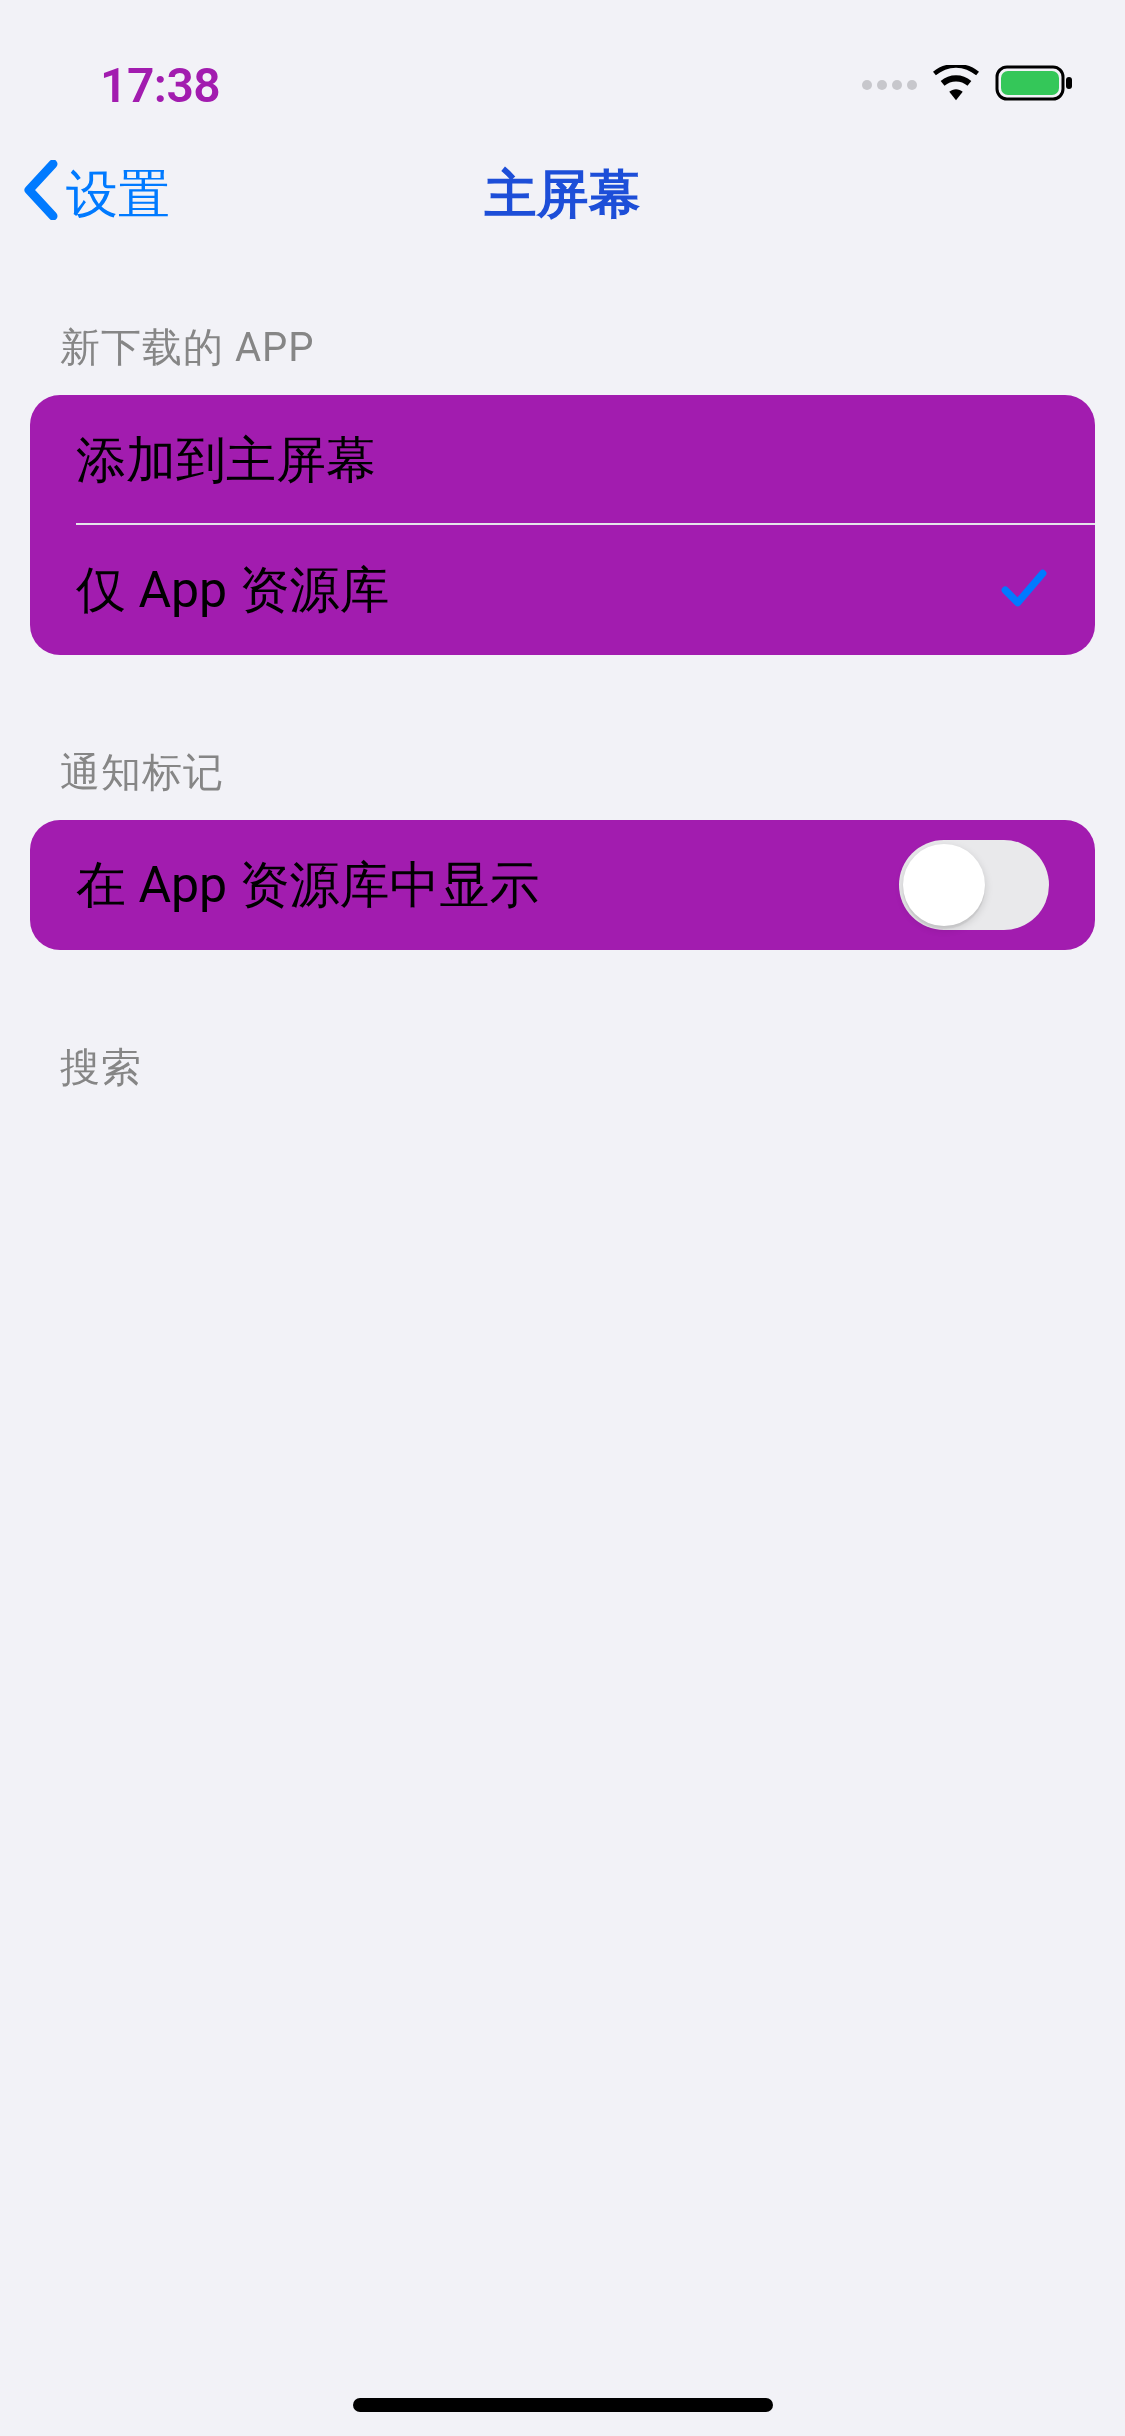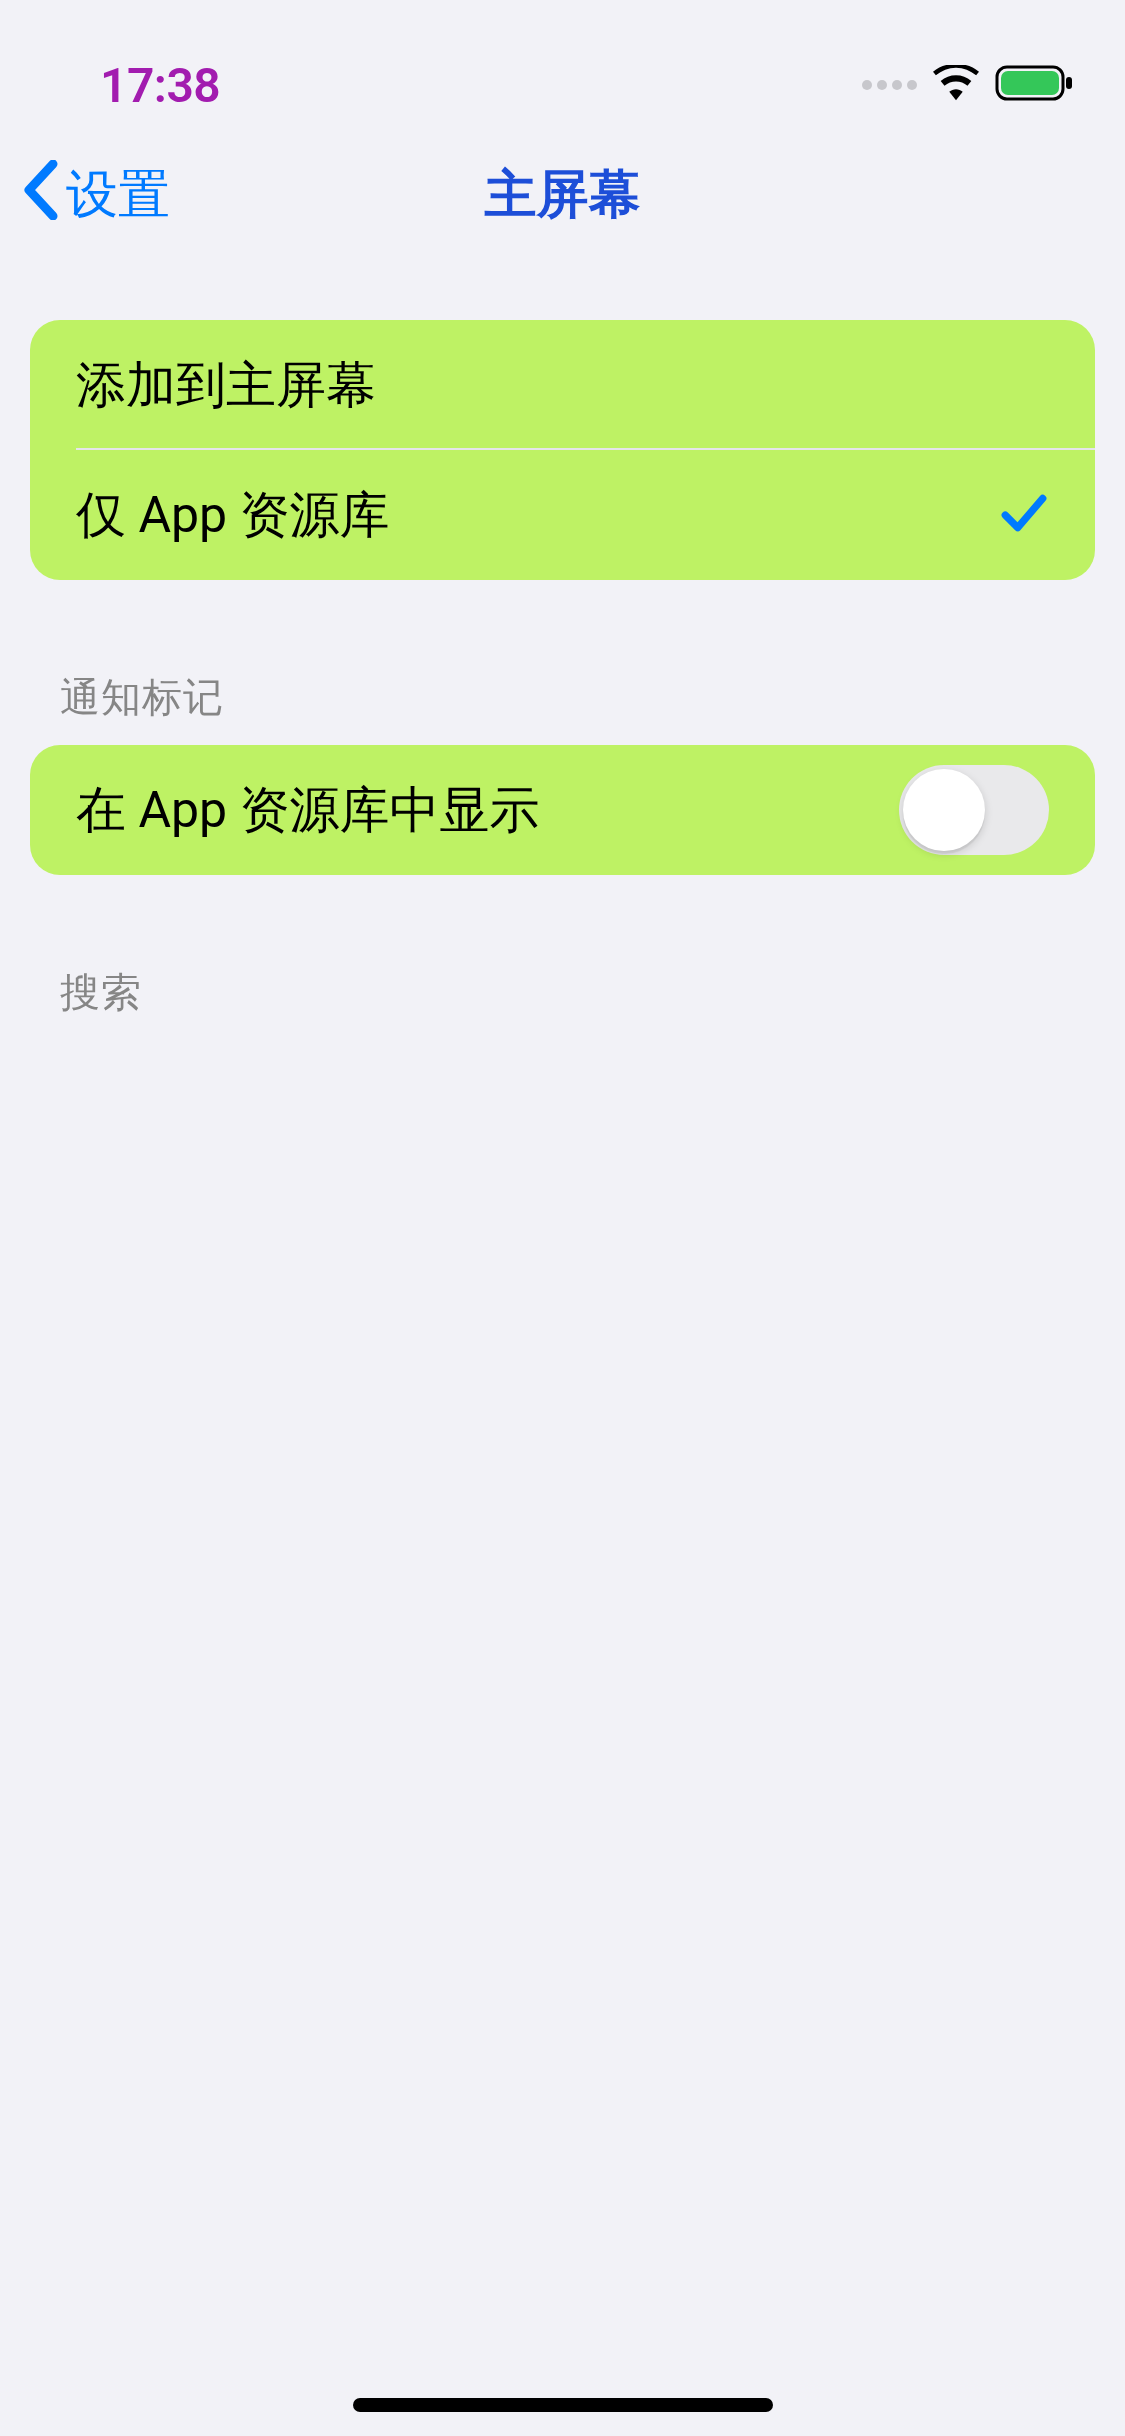--- a/index.html
+++ b/index.html
@@ -82,21 +82,21 @@
     .content {
       padding-top: 60px;
     }
     .section-header {
       font-size: 40px;
       color: #868686;
       padding: 0 60px 20px 60px;
       letter-spacing: 1px;
     }
     .list-group {
-      background: #bef264;
+      background: #a21caf;
       margin: 0 30px;
       border-radius: 30px;
       overflow: hidden;
     }
     .list-row {
       display: flex;
       align-items: center;
       justify-content: space-between;
       padding: 0 46px;
       height: 130px;
@@ -197,20 +197,21 @@
         <path d="M15 2L3 15L15 28" stroke="#007aff" stroke-width="4.5" stroke-linecap="round" stroke-linejoin="round"></path>
       </svg>
     </span>
     <span class="nav-back-label">设置</span>
   </div>
   <div class="nav-title">主屏幕</div>
 </div>
 
 <div class="content">
 
+  <div class="section-header">新下载的 APP</div>
   <div class="list-group">
     <div class="list-row with-separator">
       <span class="list-label">添加到主屏幕</span>
     </div>
     <div class="list-row">
       <span class="list-label">仅 App 资源库</span>
       <span class="checkmark">
         <svg viewBox="0 0 24 24" fill="none">
           <path d="M3 13L9 19L21 5" stroke="#007aff" stroke-width="3.5" stroke-linecap="round" stroke-linejoin="round"></path>
         </svg>

